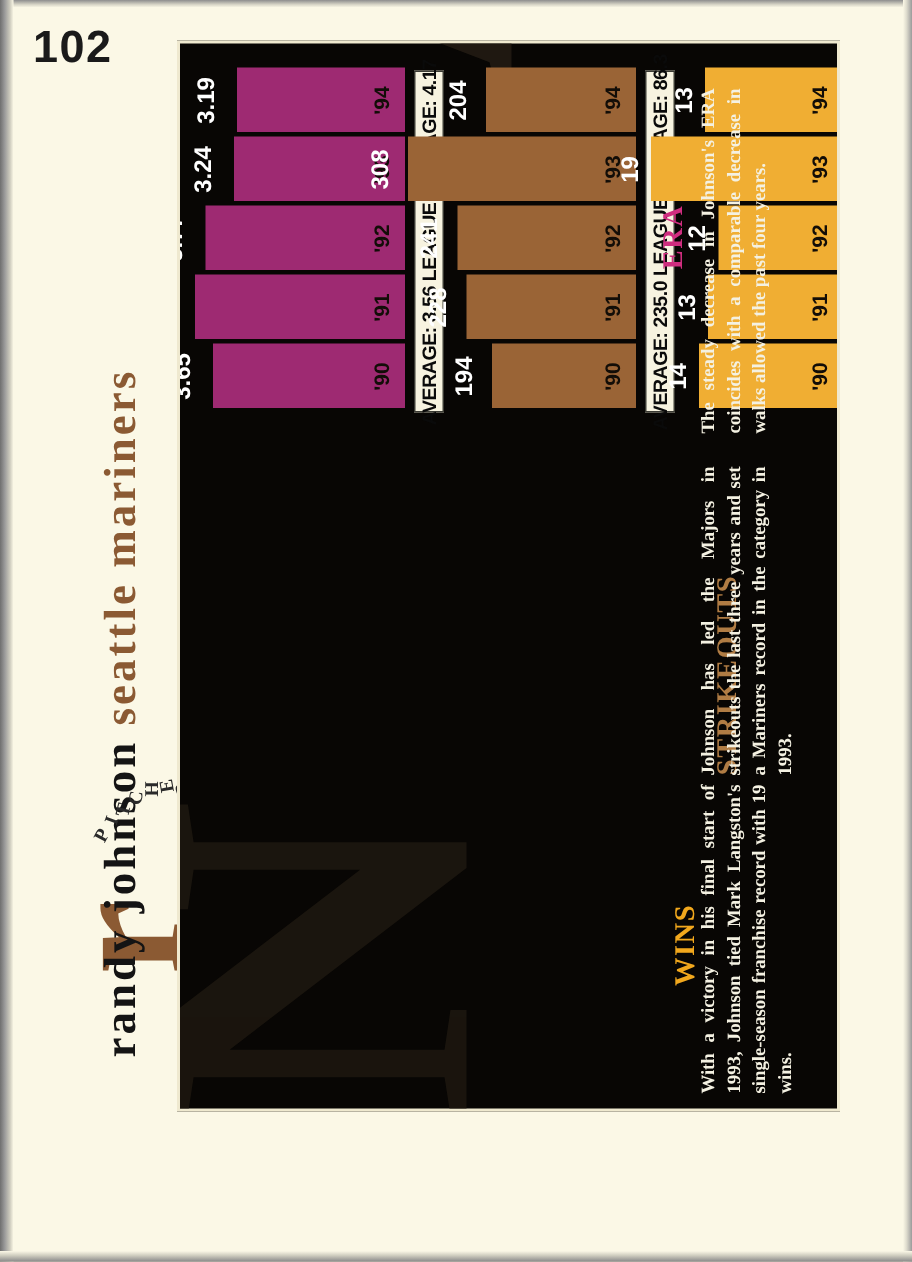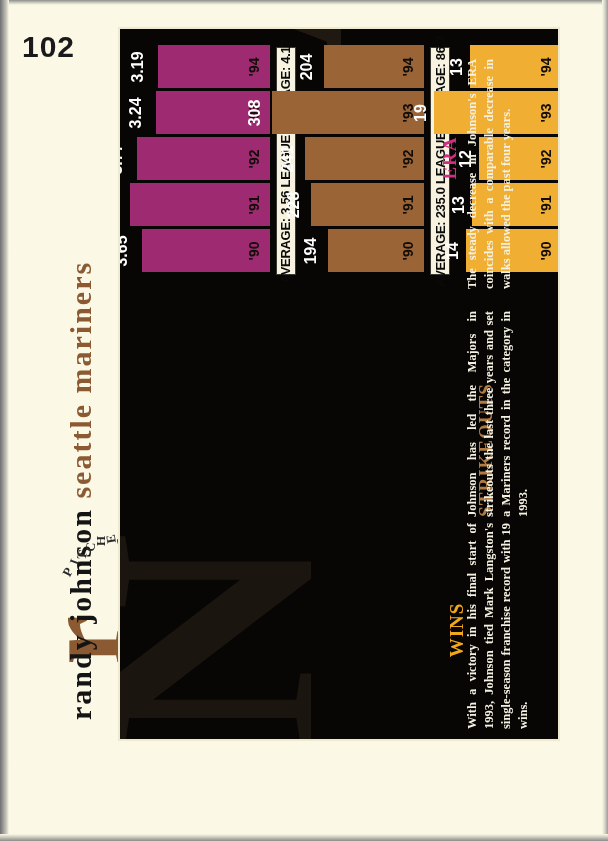--- a/index.html
+++ b/index.html
@@ -11,21 +11,21 @@
   .scan-edge-l{position:absolute;left:0;top:0;width:9px;height:841px;
         background:linear-gradient(90deg,#6f6f6f 0%,#9a9a9a 35%,#cfcdbf 75%,#fbf8e6 100%);}
   .scan-edge-t{position:absolute;left:0;top:0;width:608px;height:5px;
         background:linear-gradient(180deg,#8d8d8d 0%,#d6d4c6 60%,#fbf8e6 100%);}
   .scan-edge-b{position:absolute;left:0;bottom:0;width:608px;height:7px;
         background:linear-gradient(0deg,#8a8a8a 0%,#d2d0c2 60%,#fbf8e6 100%);}
   .scan-edge-r{position:absolute;right:0;top:0;width:6px;height:841px;
         background:linear-gradient(270deg,#9a9a9a 0%,#dddbcd 60%,#fbf8e6 100%);}
 
   
-  #titlecol{position:absolute;left:8px;top:20px;width:108px;height:740px;}
+  #titlecol{position:absolute;left:8px;top:5px;width:108px;height:740px;}
   #cardnum{position:absolute;left:14px;top:10px;font-size:30px;font-weight:bold;
            color:#1a1a1a;letter-spacing:1px;font-family:"Liberation Sans",sans-serif;}
   #bigletter{position:absolute;left:30px;top:645px;font-size:112px;line-height:90px;
            color:#8b5a33;font-weight:bold;font-family:"Liberation Serif",serif;
            transform:rotate(-90deg);transform-origin:left top;}
   #nameline{position:absolute;left:56px;top:700px;transform:rotate(-90deg);
            transform-origin:left top;white-space:nowrap;
            font-family:"Liberation Serif",serif;font-weight:bold;font-size:30px;
            letter-spacing:2px;color:#141414;}
   #nameline .team{color:#8b5a33;}

